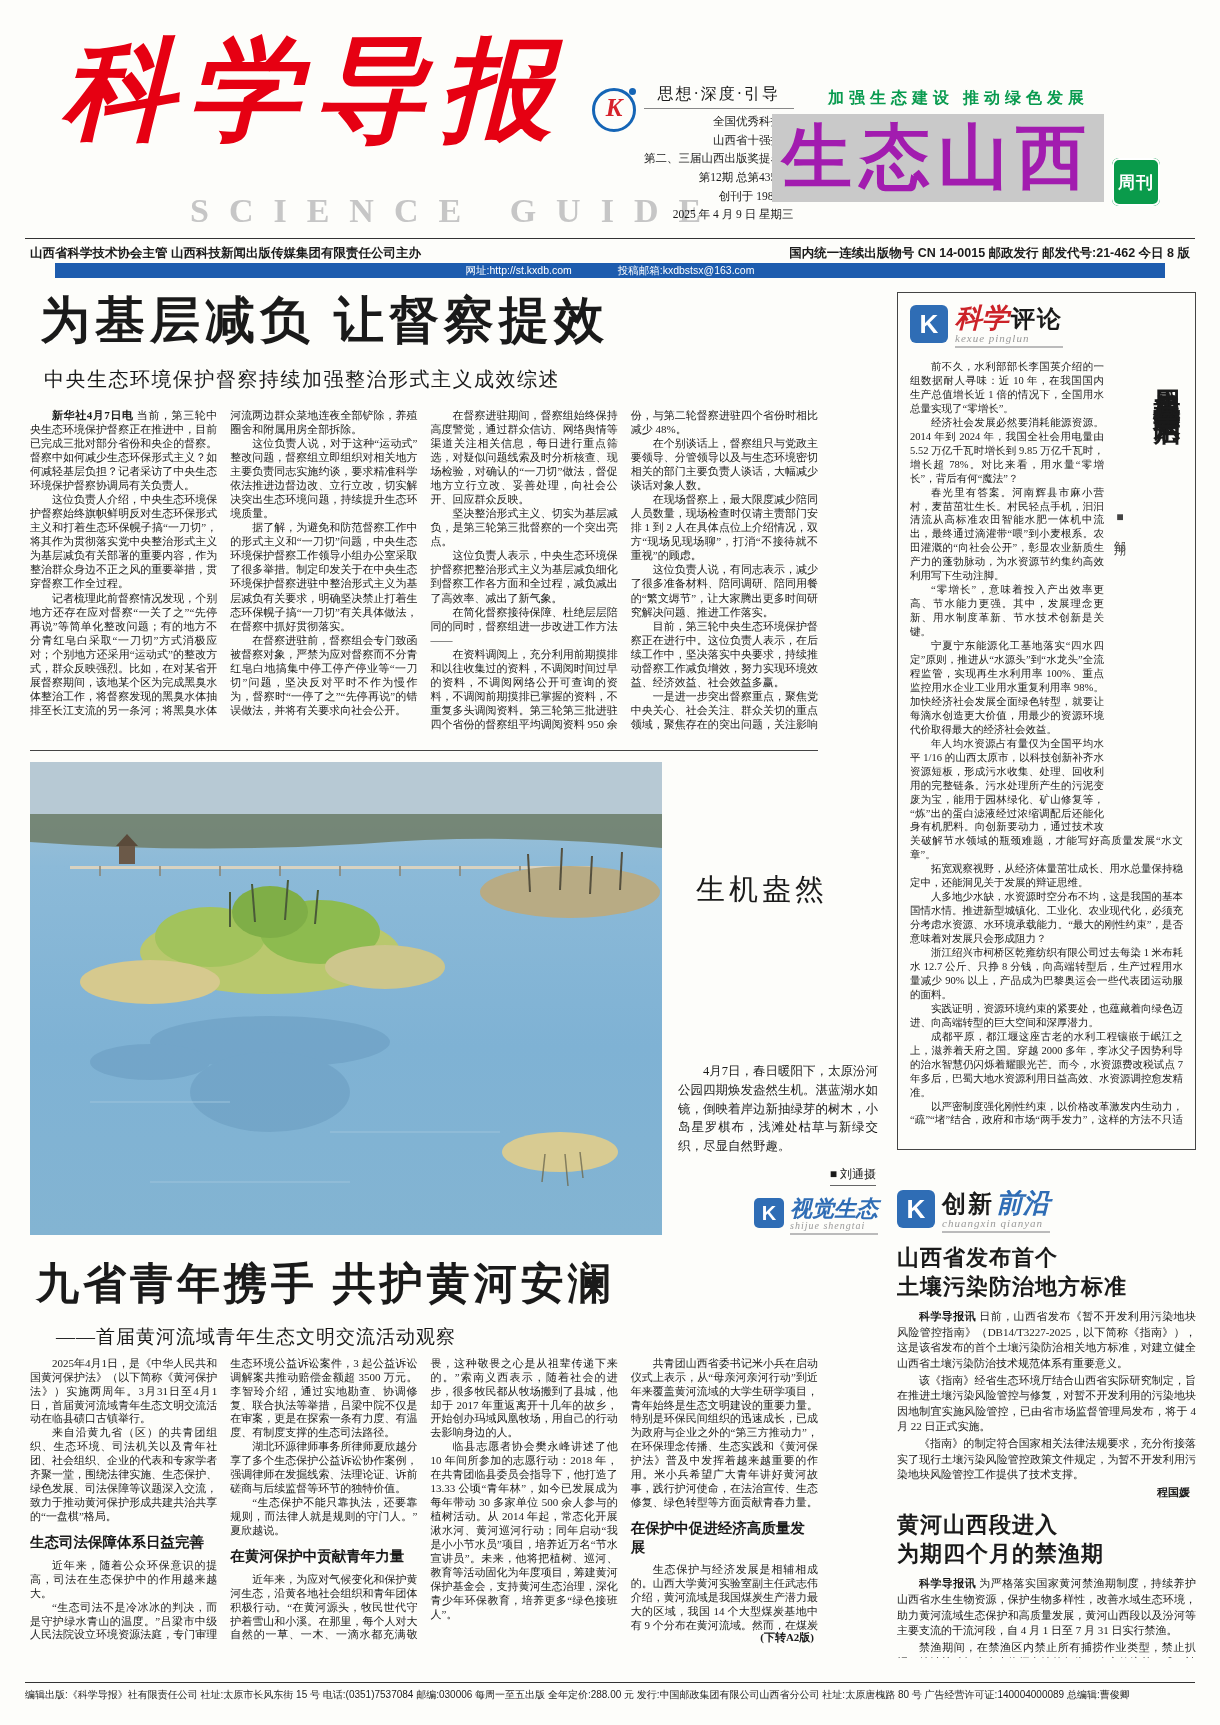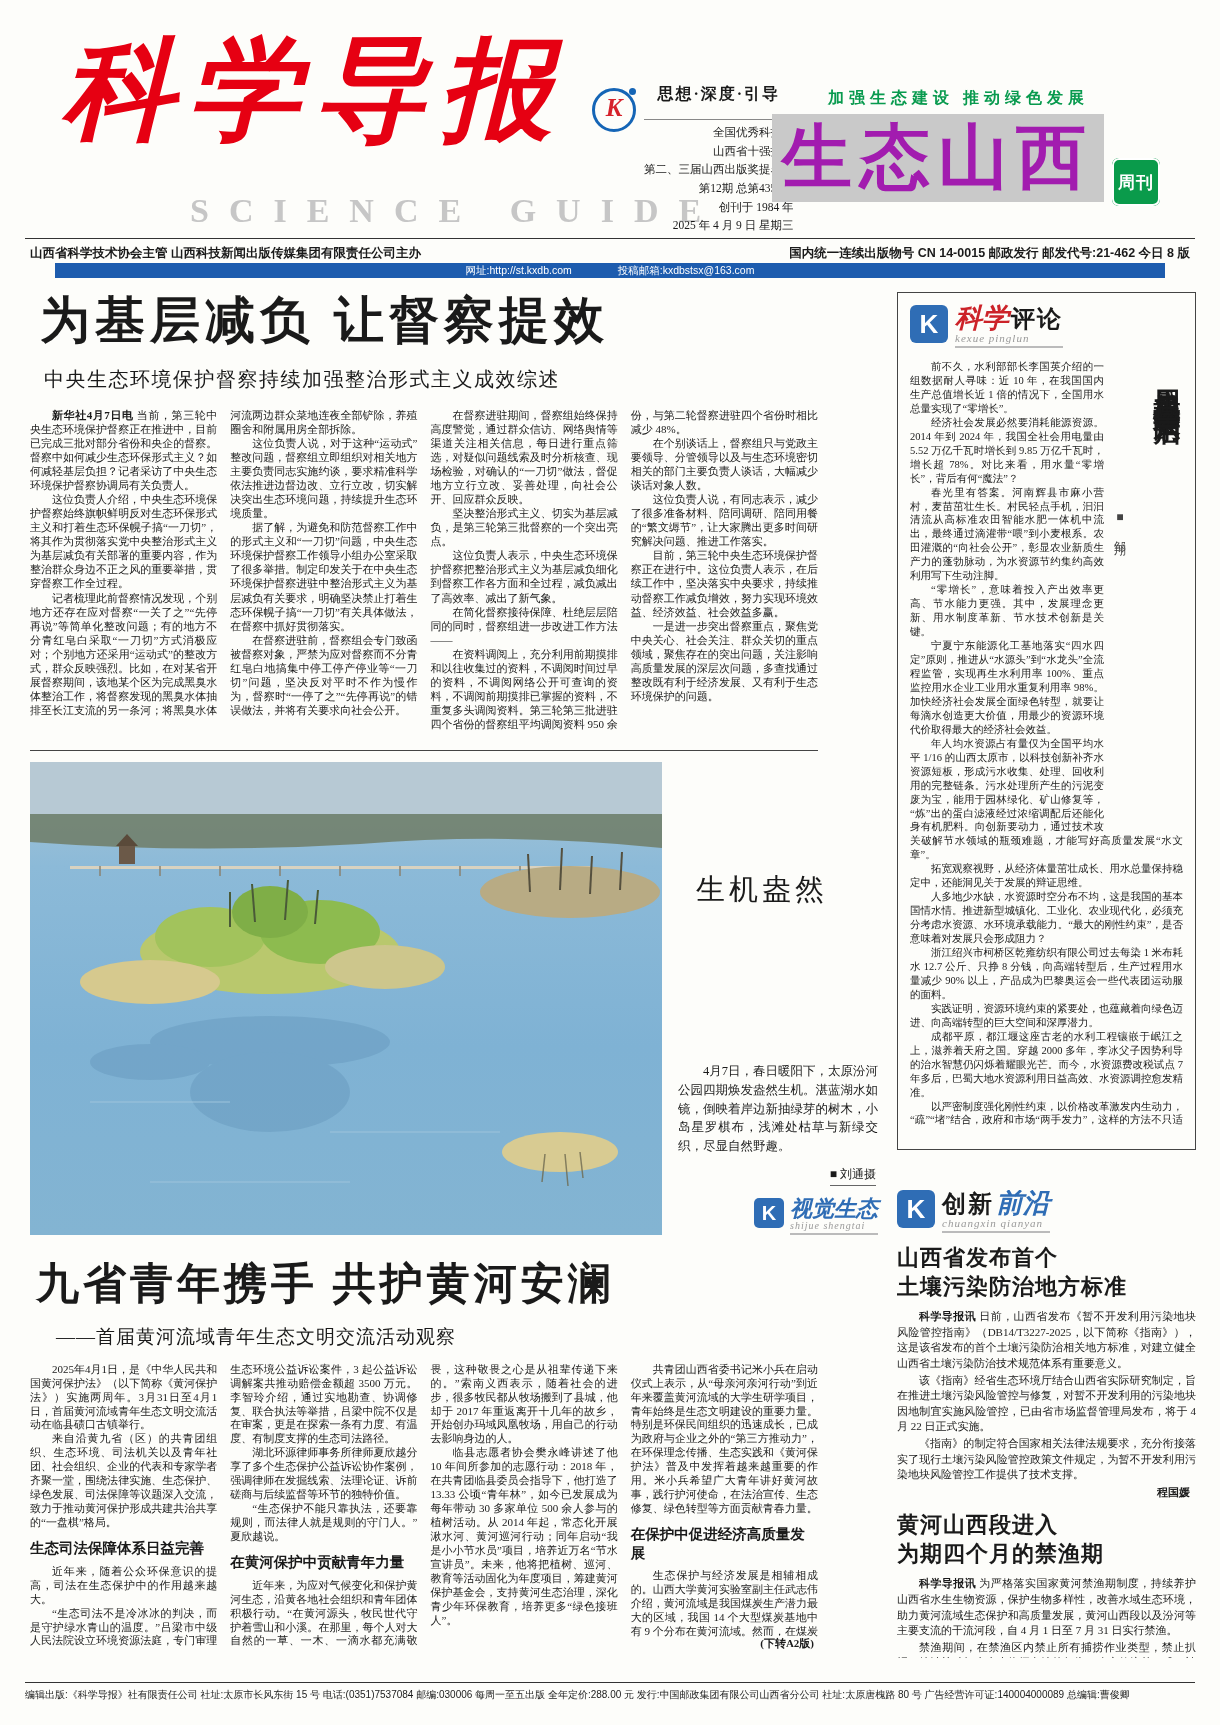--- a/index.html
+++ b/index.html
@@ -12,22 +12,22 @@
       color:#e60012;font-weight:900;font-style:italic;letter-spacing:14px;white-space:nowrap;}
   .science-guide{position:absolute;left:190px;top:192px;font-size:34px;color:#c6c6c6;
       letter-spacing:20px;font-weight:bold;white-space:nowrap;}
   .brand{position:absolute;left:592px;top:84px;width:196px;display:flex;gap:8px;}
   .brand-logo{flex:0 0 38px;width:38px;height:38px;border:3px solid #1565b6;border-radius:50%;
       position:relative;color:#d6212b;font-weight:900;font-style:italic;text-align:center;
       line-height:34px;font-size:25px;margin-top:4px;}
   .brand-logo::after{content:'';position:absolute;width:7px;height:7px;background:#1565b6;
       border-radius:50%;right:-3px;top:-3px;}
   .brand-txt{flex:1;text-align:right;}
-  .brand-slogan{font-size:16px;font-weight:bold;letter-spacing:2px;border-bottom:1px solid #888;
-      padding-bottom:14px;margin-bottom:3px;text-align:center;}
+  .brand-slogan{font-size:16px;font-weight:normal;letter-spacing:2px;border-bottom:1px solid #888;
+      padding-bottom:3px;margin-bottom:3px;text-align:center;}
   .brand-line{font-size:11.5px;line-height:1.62;white-space:nowrap;}
   .edition-slogan{position:absolute;left:828px;top:88px;color:#089a4e;font-size:16px;
       font-weight:bold;letter-spacing:5px;white-space:nowrap;}
   .eco-box{position:absolute;left:772px;top:114px;width:332px;height:88px;background:#c9c9c9;
       display:flex;align-items:center;justify-content:center;}
   .eco-box span{font-size:70px;font-weight:900;color:#a21caf;letter-spacing:8px;line-height:1;}
   .weekly-badge{position:absolute;left:1112px;top:158px;width:48px;height:48px;background:#0a9b4b;
       border-radius:7px;box-shadow:inset 0 0 0 2px #fff,inset 0 0 0 4px #0a9b4b;display:flex;
       align-items:center;justify-content:center;color:#fff;font-weight:bold;font-size:17px;letter-spacing:1px;}
   .rule1{position:absolute;left:25px;right:25px;top:238px;border-top:1.5px solid #333;}
@@ -75,21 +75,21 @@
   .photo-credit{position:absolute;right:2px;top:404px;font-size:12px;border-bottom:1px solid #666;padding-bottom:2px;}
   .photo-badge{position:absolute;right:0;top:436px;display:flex;gap:6px;align-items:flex-start;}
   .photo-badge .k-square{width:30px;height:30px;font-size:20px;border-radius:5px;}
   .photo-badge .badge-script{font-size:22px;}
   .photo-badge .badge-pinyin{font-size:10px;}
 
   
   .youth{position:absolute;left:30px;top:1258px;width:788px;}
   .youth-headline{font-size:43px;font-weight:900;letter-spacing:4px;margin:0;padding-left:6px;line-height:1.2;}
   .youth-subhead{font-size:19px;margin:14px 0 0;padding-left:26px;letter-spacing:1px;}
-  .youth-body{position:relative;margin-top:13px;height:288px;overflow:hidden;column-count:4;
+  .youth-body{position:relative;margin-top:7px;height:288px;overflow:hidden;column-count:4;
       column-gap:13px;column-fill:auto;font-size:11px;line-height:1.27;}
   .continued{position:absolute;right:4px;bottom:0;background:#fdfdfa;font-size:11px;font-weight:bold;padding-left:6px;}
 
   
   .innovation{position:absolute;left:897px;top:1190px;width:299px;height:468px;overflow:hidden;}
   .innov-art{margin-top:10px;}
   .innov-title{font-size:22px;font-weight:bold;line-height:1.32;margin:0 0 8px;letter-spacing:1px;}
   .innov-body{font-size:11px;line-height:1.42;}
   .innov-body .para{margin-bottom:1px;}
   .author-line{text-align:right;font-size:11px;margin:2px 6px 0 0;font-weight:bold;}
@@ -145,20 +145,21 @@
         <p class="para">记者梳理此前督察情况发现，个别地方还存在应对督察“一关了之”“先停再说”等简单化整改问题；有的地方不分青红皂白采取“一刀切”方式消极应对；个别地方还采用“运动式”的整改方式，群众反映强烈。比如，在对某省开展督察期间，该地某个区为完成黑臭水体整治工作，将督察发现的黑臭水体抽排至长江支流的另一条河；将黑臭水体河流两边群众菜地连夜全部铲除，养殖圈舍和附属用房全部拆除。</p>
         <p class="para">这位负责人说，对于这种“运动式”整改问题，督察组立即组织对相关地方主要负责同志实施约谈，要求精准科学依法推进边督边改、立行立改，切实解决突出生态环境问题，持续提升生态环境质量。</p>
         <p class="para">据了解，为避免和防范督察工作中的形式主义和“一刀切”问题，中央生态环境保护督察工作领导小组办公室采取了很多举措。制定印发关于在中央生态环境保护督察进驻中整治形式主义为基层减负有关要求，明确坚决禁止打着生态环保幌子搞“一刀切”有关具体做法，在督察中抓好贯彻落实。</p>
         <p class="para">在督察进驻前，督察组会专门致函被督察对象，严禁为应对督察而不分青红皂白地搞集中停工停产停业等“一刀切”问题，坚决反对平时不作为慢作为，督察时“一停了之”“先停再说”的错误做法，并将有关要求向社会公开。</p>
         <p class="para">在督察进驻期间，督察组始终保持高度警觉，通过群众信访、网络舆情等渠道关注相关信息，每日进行重点筛选，对疑似问题线索及时分析核查、现场检验，对确认的“一刀切”做法，督促地方立行立改、妥善处理，向社会公开、回应群众反映。</p>
         <p class="para">坚决整治形式主义、切实为基层减负，是第三轮第三批督察的一个突出亮点。</p>
         <p class="para">这位负责人表示，中央生态环境保护督察把整治形式主义为基层减负细化到督察工作各方面和全过程，减负减出了高效率、减出了新气象。</p>
         <p class="para">在简化督察接待保障、杜绝层层陪同的同时，督察组进一步改进工作方法——</p>
         <p class="para">在资料调阅上，充分利用前期摸排和以往收集过的资料，不调阅时间过早的资料，不调阅网络公开可查询的资料，不调阅前期摸排已掌握的资料，不重复多头调阅资料。第三轮第三批进驻四个省份的督察组平均调阅资料 950 余份，与第二轮督察进驻四个省份时相比减少 48%。</p>
         <p class="para">在个别谈话上，督察组只与党政主要领导、分管领导以及与生态环境密切相关的部门主要负责人谈话，大幅减少谈话对象人数。</p>
+        <p class="para">在现场督察上，最大限度减少陪同人员数量，现场检查时仅请主责部门安排 1 到 2 人在具体点位上介绍情况，双方“现场见现场聊”，打消“不接待就不重视”的顾虑。</p>
         <p class="para">这位负责人说，有同志表示，减少了很多准备材料、陪同调研、陪同用餐的“繁文缛节”，让大家腾出更多时间研究解决问题、推进工作落实。</p>
         <p class="para">目前，第三轮中央生态环境保护督察正在进行中。这位负责人表示，在后续工作中，坚决落实中央要求，持续推动督察工作减负增效，努力实现环境效益、经济效益、社会效益多赢。</p>
         <p class="para">一是进一步突出督察重点，聚焦党中央关心、社会关注、群众关切的重点领域，聚焦存在的突出问题，关注影响高质量发展的深层次问题，多查找通过整改既有利于经济发展、又有利于生态环境保护的问题。</p>
       </div>
   </div>
   <div class="mid-rule"></div>
 
   <div class="commentary">
     <div class="sec-badge">
       <div class="k-square">K</div>

